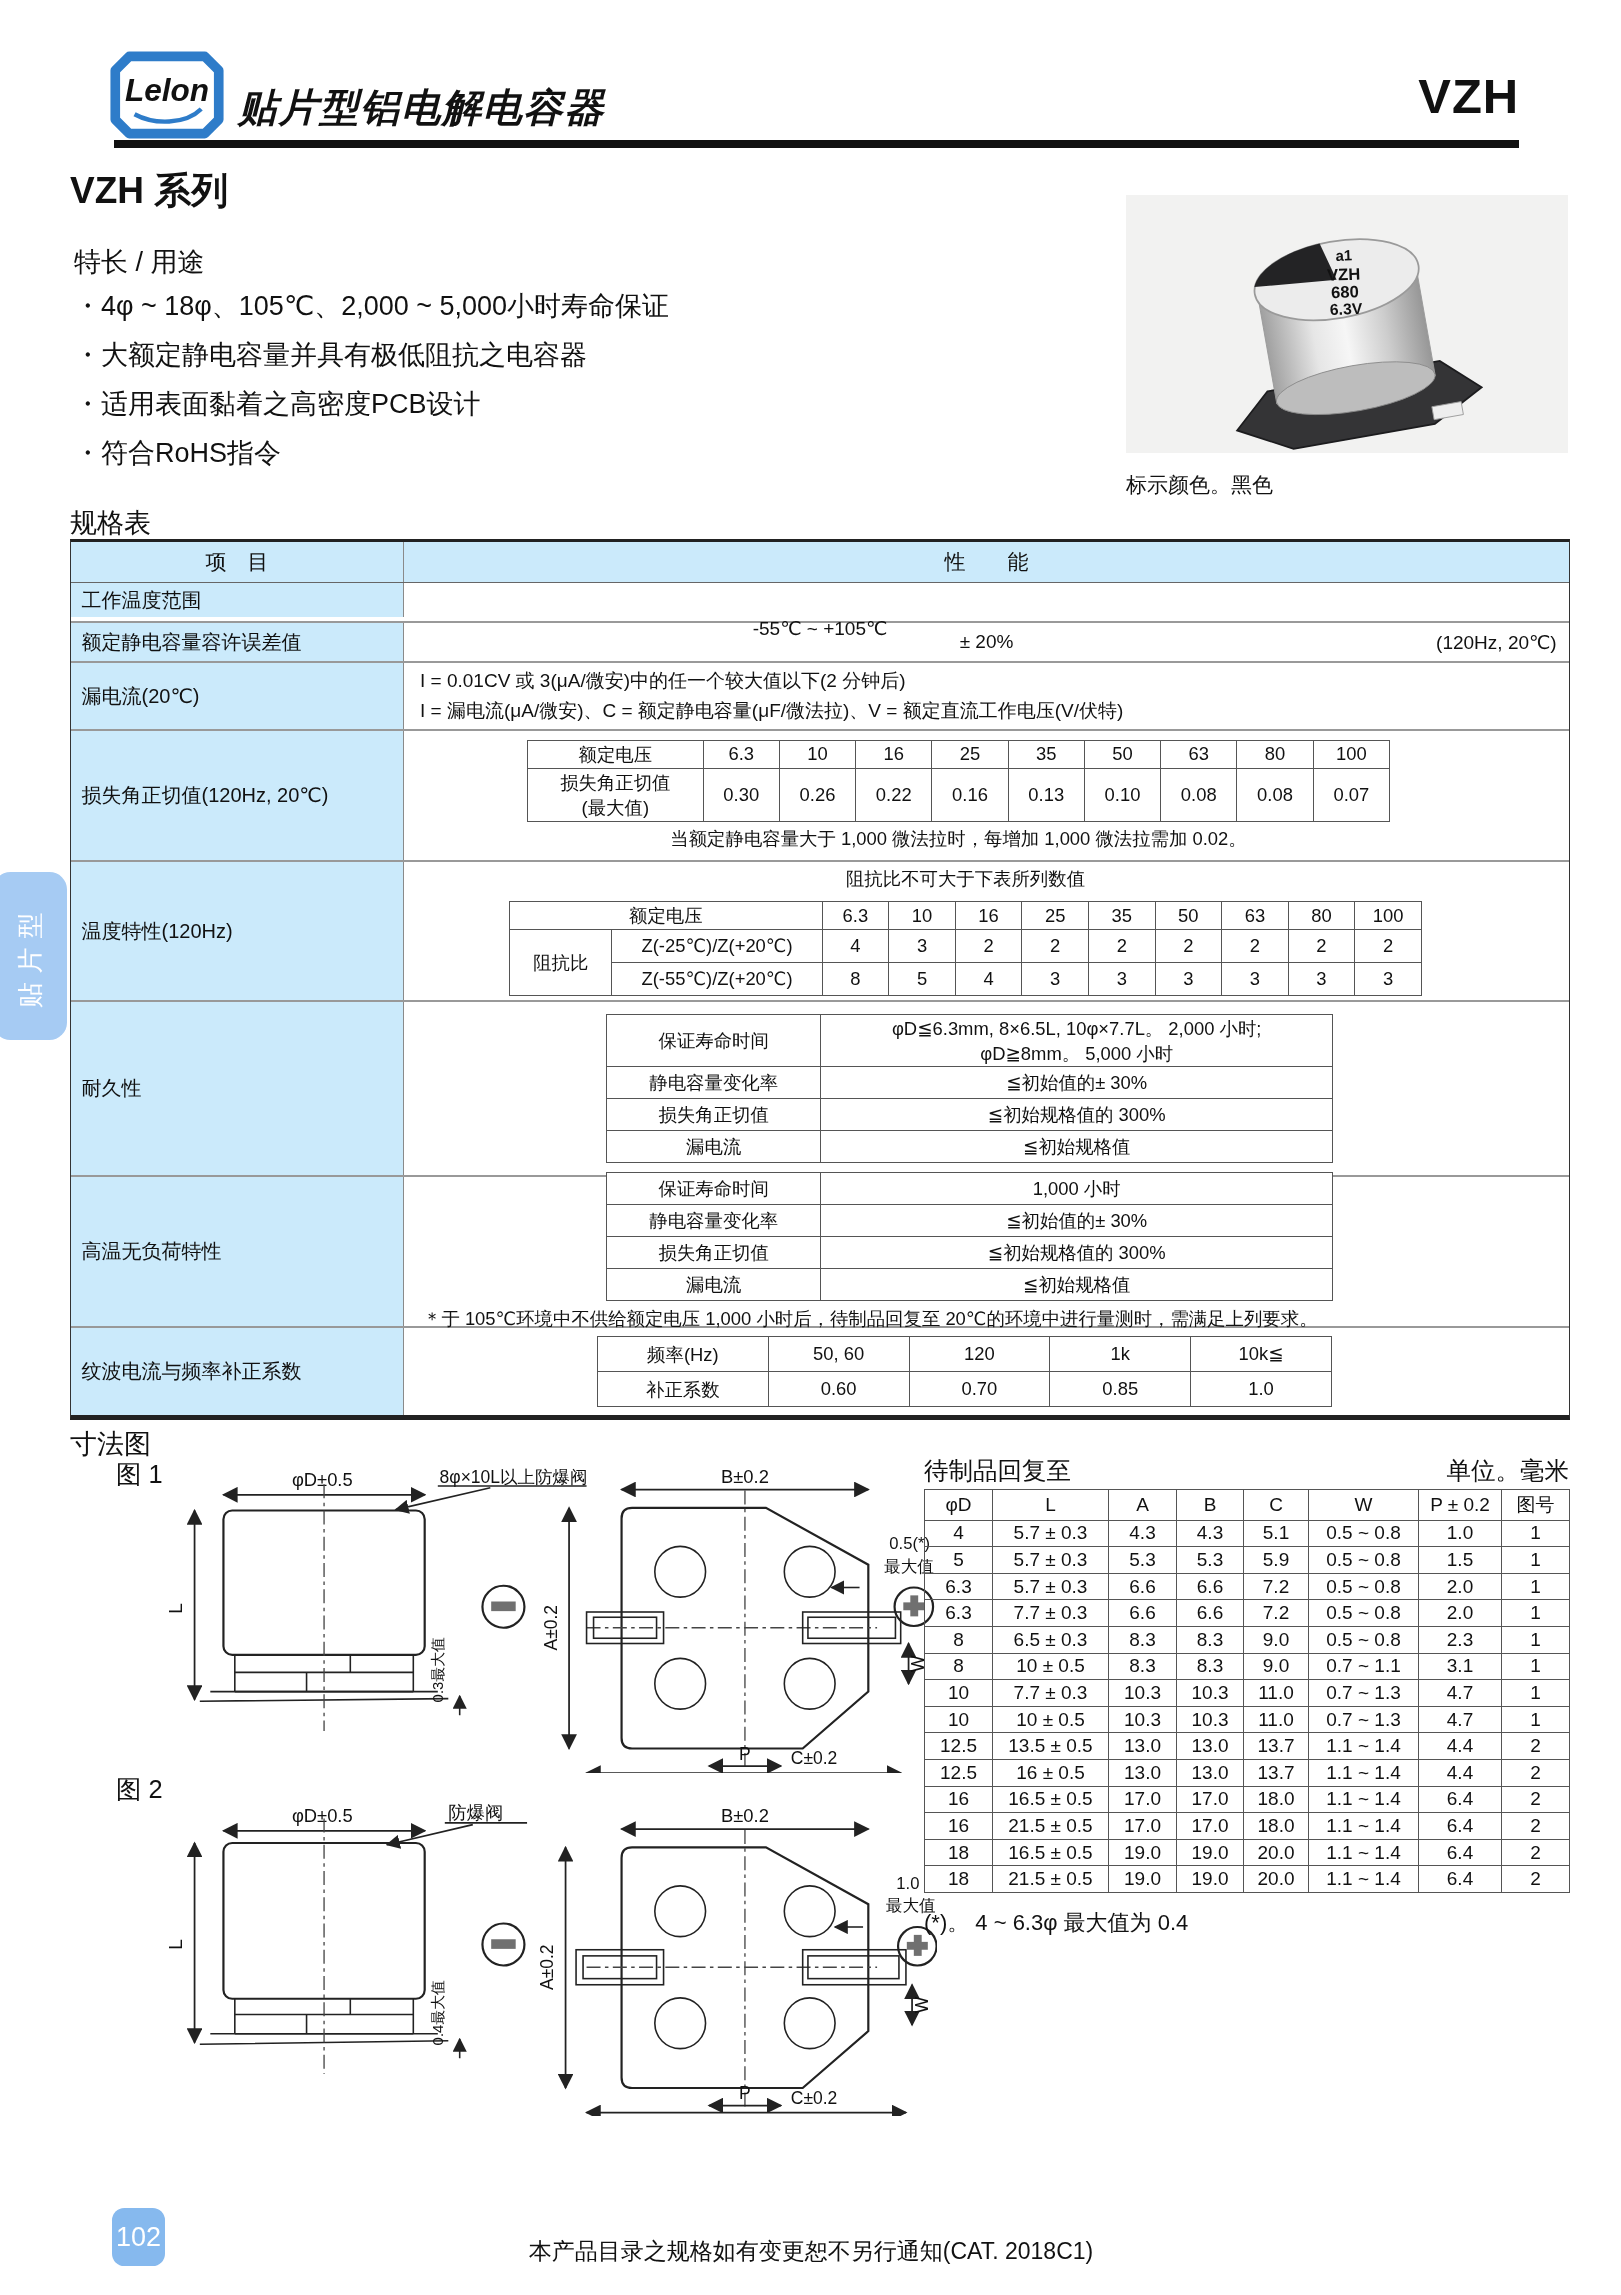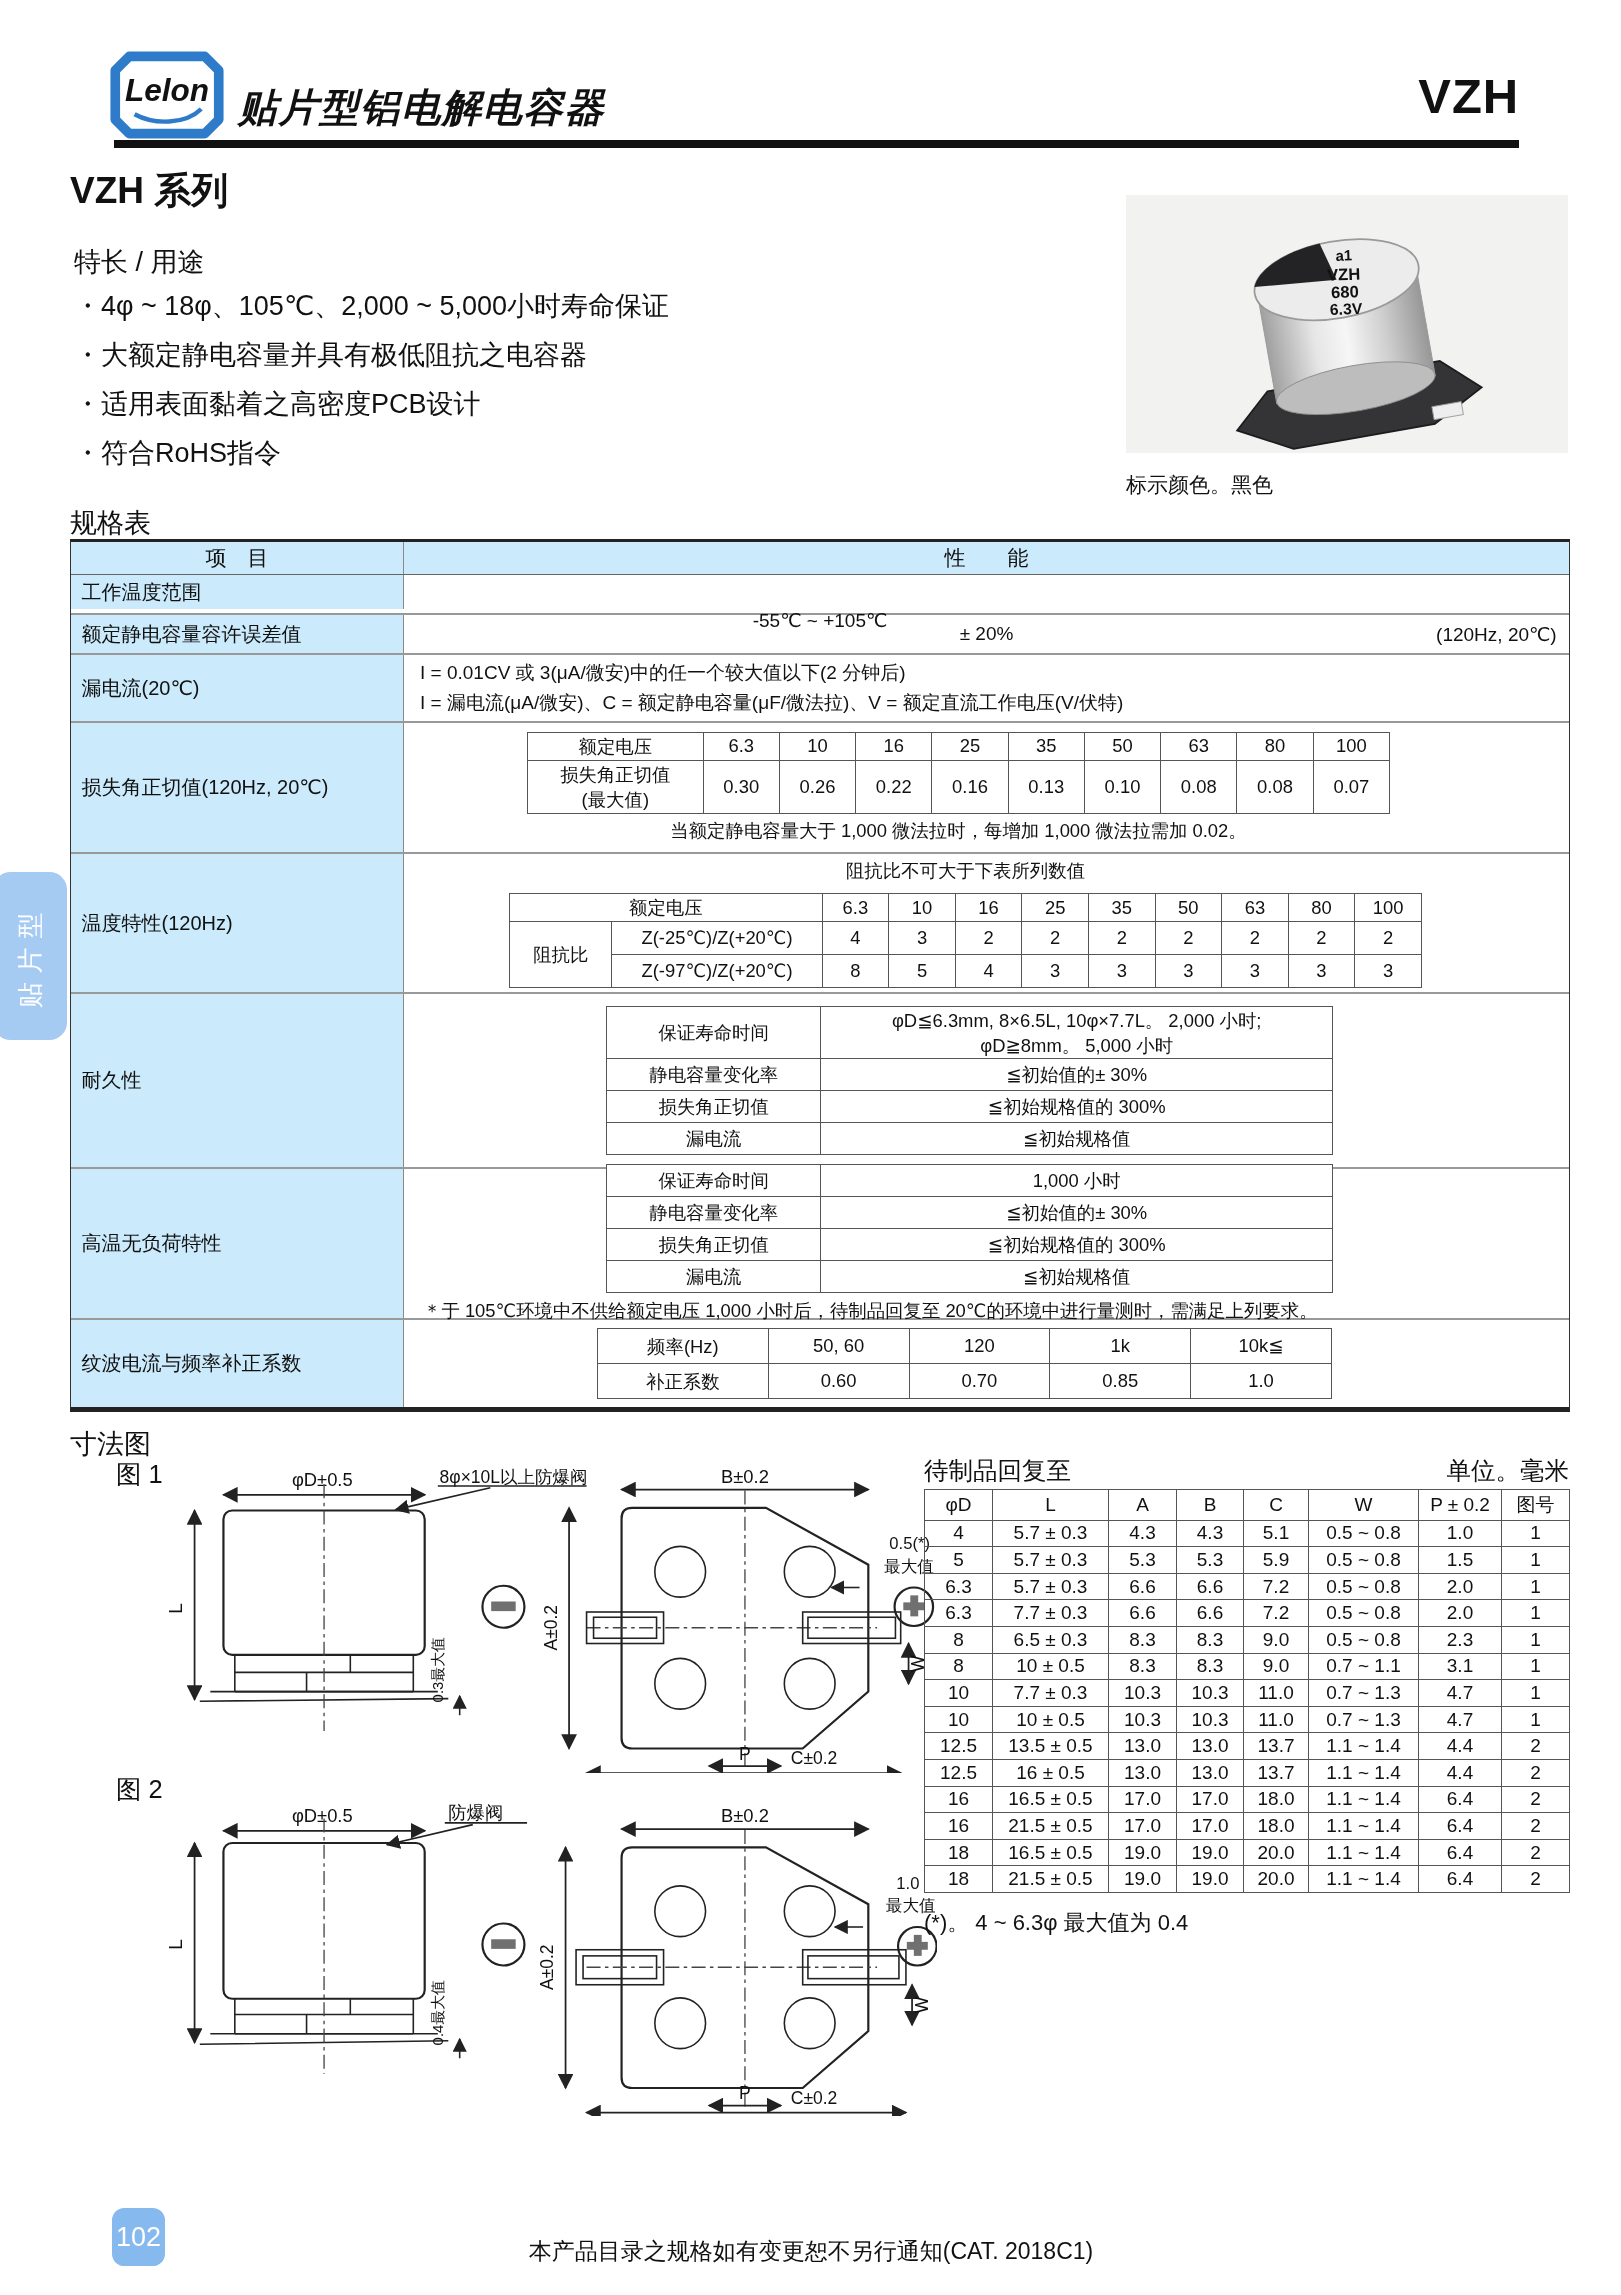--- a/index.html
+++ b/index.html
@@ -120,21 +120,21 @@
   <div class="photo-caption">标示颜色。黑色</div>
 
   <div class="side-tab">
     <span>贴片型</span>
   </div>
 
   <div class="spec-label">规格表</div>
 
   <div class="spec">
 
-    <div class="srow head" style="height:32px">
+    <div class="srow head" style="height:40px">
       <div class="slabel">项　目</div>
       <div class="scontent">性　　能</div>
     </div>
 
     <div class="srow thin" style="height:39px">
       <div class="slabel">工作温度范围</div>
       <div class="scontent center-line">-55℃ ~ +105℃</div>
     </div>
 
     <div class="srow" style="height:40px">
@@ -214,21 +214,21 @@
             <td>3</td>
             <td>2</td>
             <td>2</td>
             <td>2</td>
             <td>2</td>
             <td>2</td>
             <td>2</td>
             <td>2</td>
           </tr>
           <tr style="height:33px">
-            <td>Z(-97℃)/Z(+20℃)</td>
+            <td>Z(-55℃)/Z(+20℃)</td>
             <td>8</td>
             <td>5</td>
             <td>4</td>
             <td>3</td>
             <td>3</td>
             <td>3</td>
             <td>3</td>
             <td>3</td>
             <td>3</td>
           </tr>

